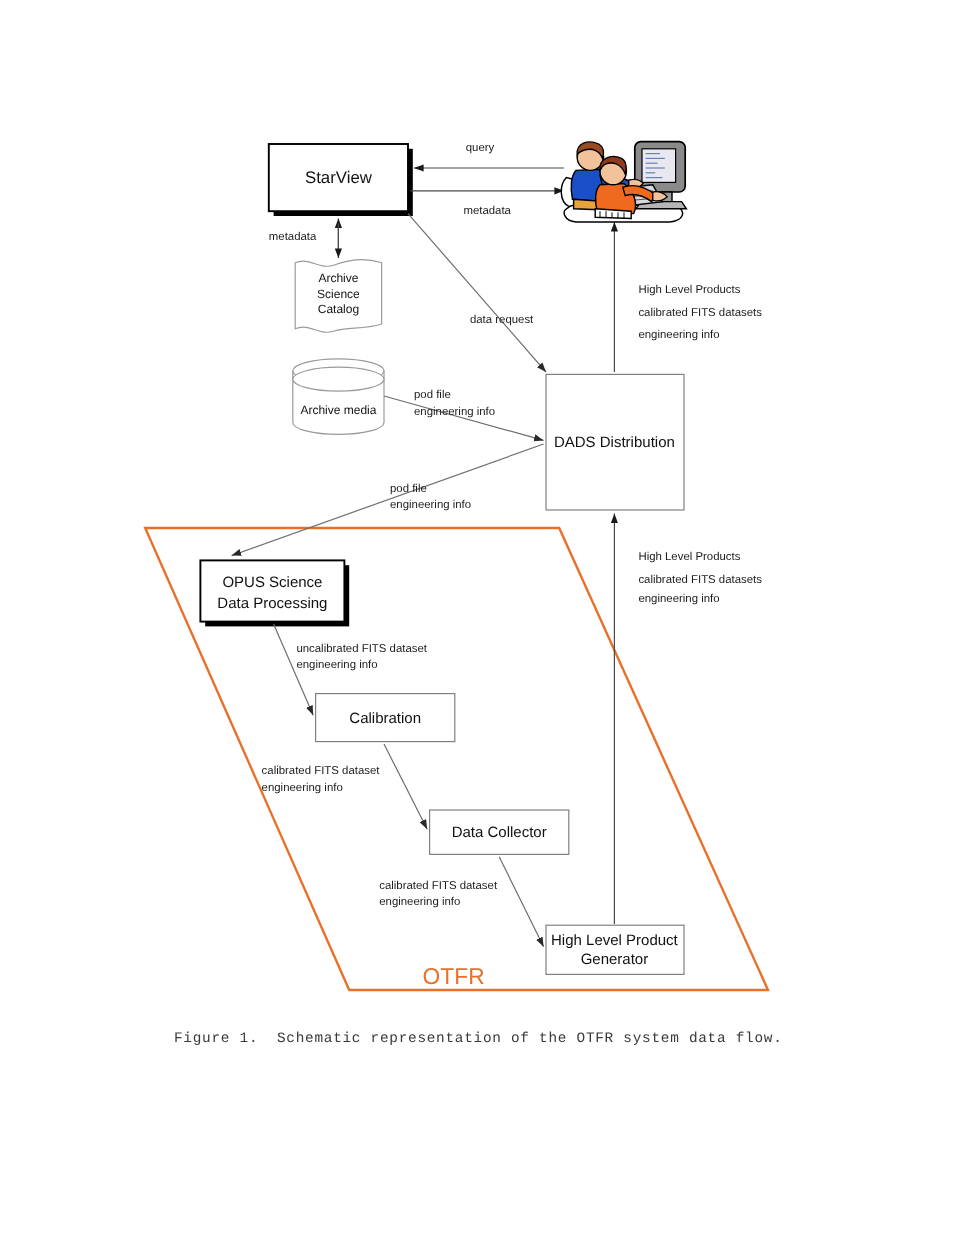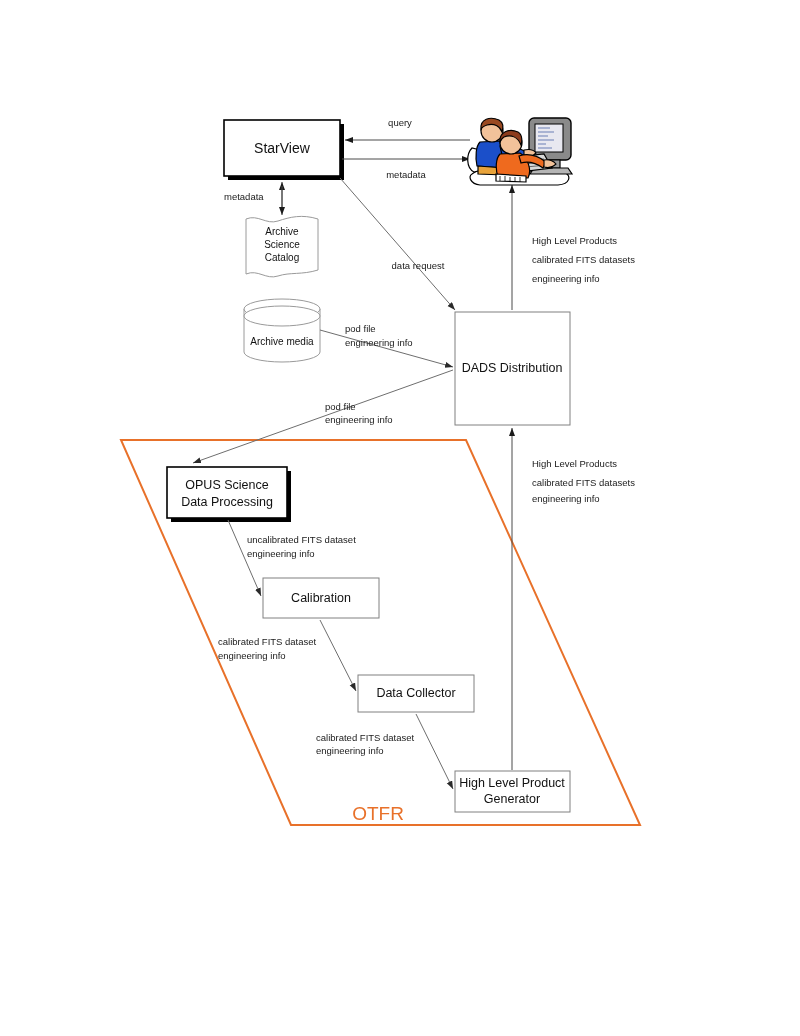--- a/index.html
+++ b/index.html
@@ -276,14 +276,15 @@
         <line x1="34" y1="64" x2="34" y2="69"></line>
         <line x1="39" y1="64" x2="39" y2="69"></line>
         <line x1="44" y1="65" x2="44" y2="69"></line>
         <line x1="49" y1="65" x2="49" y2="70"></line>
         <line x1="54" y1="65" x2="54" y2="70"></line>
       </g>
     </g>
 
   </svg>
 
+  <div class="caption">Figure 1.  Schematic representation of the OTFR system data flow.</div>
 
 </div>
 
 </body></html>

